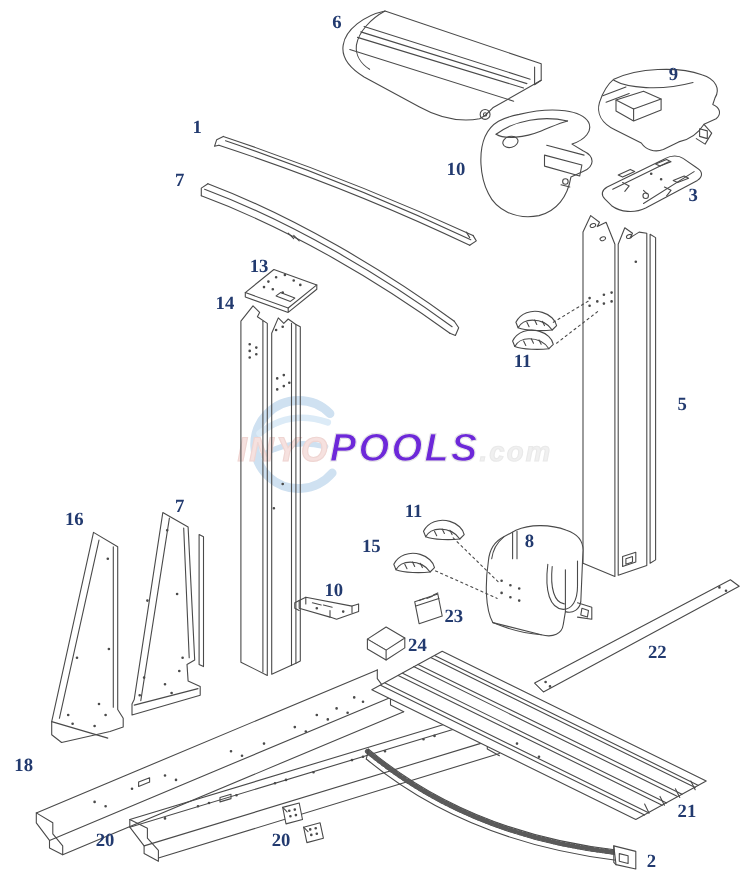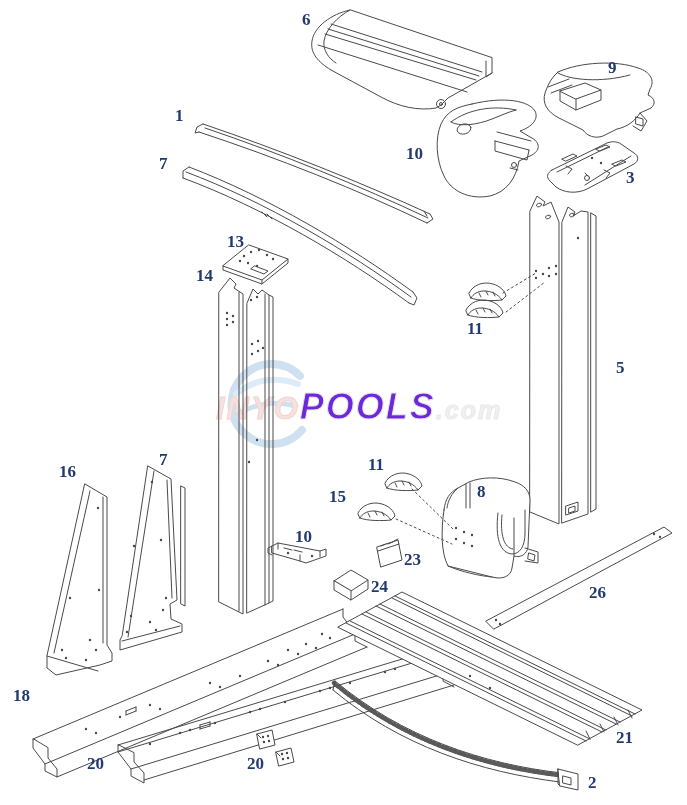--- a/index.html
+++ b/index.html
@@ -261,21 +261,21 @@
     <span style="left:467px;top:320px">11</span>
     <span style="left:616px;top:359px">5</span>
     <span style="left:59px;top:463px">16</span>
     <span style="left:159px;top:451px">7</span>
     <span style="left:368px;top:456px">11</span>
     <span style="left:329px;top:488px">15</span>
     <span style="left:477px;top:483px">8</span>
     <span style="left:295px;top:528px">10</span>
     <span style="left:404px;top:551px">23</span>
     <span style="left:371px;top:578px">24</span>
-    <span style="left:589px;top:584px">26</span>
+    <span style="left:589px;top:584px">22</span>
     <span style="left:13px;top:687px">18</span>
     <span style="left:87px;top:755px">20</span>
     <span style="left:247px;top:755px">20</span>
     <span style="left:616px;top:729px">21</span>
     <span style="left:588px;top:774px">2</span>
   </div>
 
 </div>
 
 </body></html>

